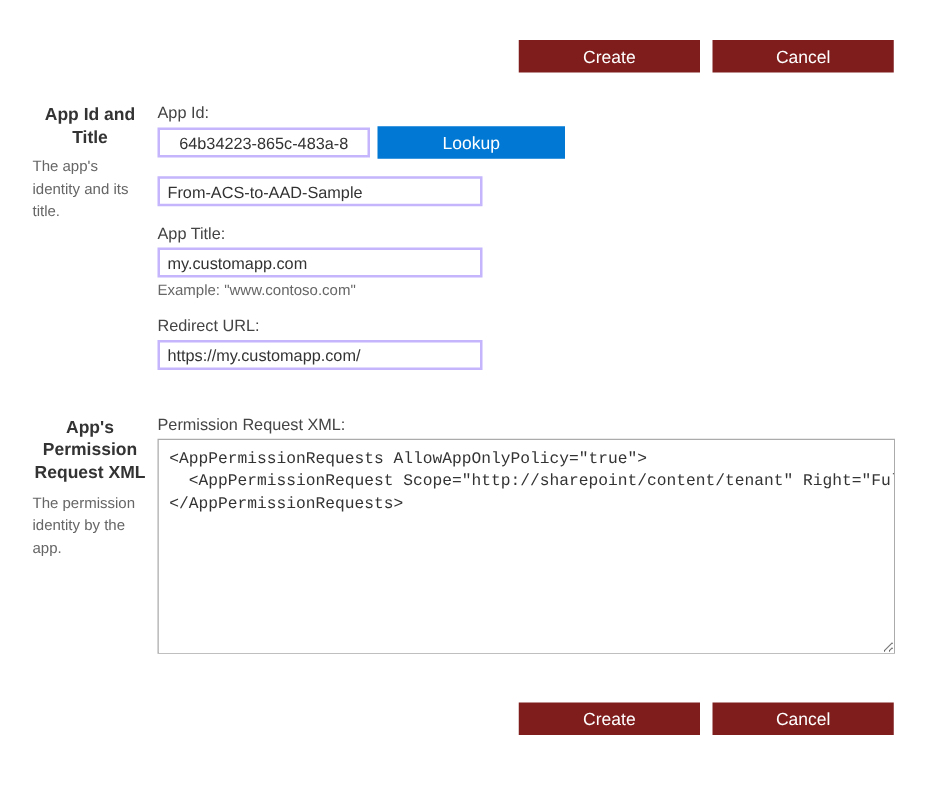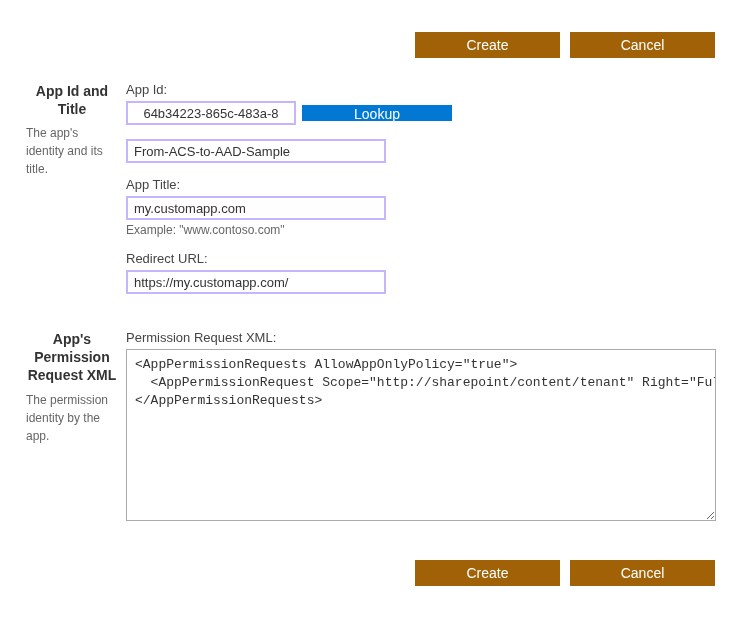--- a/index.html
+++ b/index.html
@@ -12,21 +12,21 @@
     width: 741px;
     background: #fff;
   }
   .button-row {
     display: flex;
     justify-content: flex-end;
     gap: 10px;
     margin: 12px 0 24px 0;
   }
   .btn {
-    background: #a16207;
+    background: #7f1d1d;
     color: #fff;
     border: none;
     width: 145px;
     height: 26px;
     font-size: 14px;
     cursor: pointer;
     font-family: inherit;
   }
   .section {
     display: flex;
@@ -82,21 +82,21 @@
   }
   .appid-input {
     width: 170px;
     text-align: center;
   }
   .lookup-btn {
     background: #0078d4;
     color: #fff;
     border: none;
     width: 150px;
-    height: 16px;
+    height: 26px;
     font-size: 14px;
     cursor: pointer;
     font-family: inherit;
   }
   .textarea {
     border: 1px solid #ababab;
     font-family: Liberation Mono, monospace;
     font-size: 13px;
     padding: 6px 8px;
     width: 590px;

